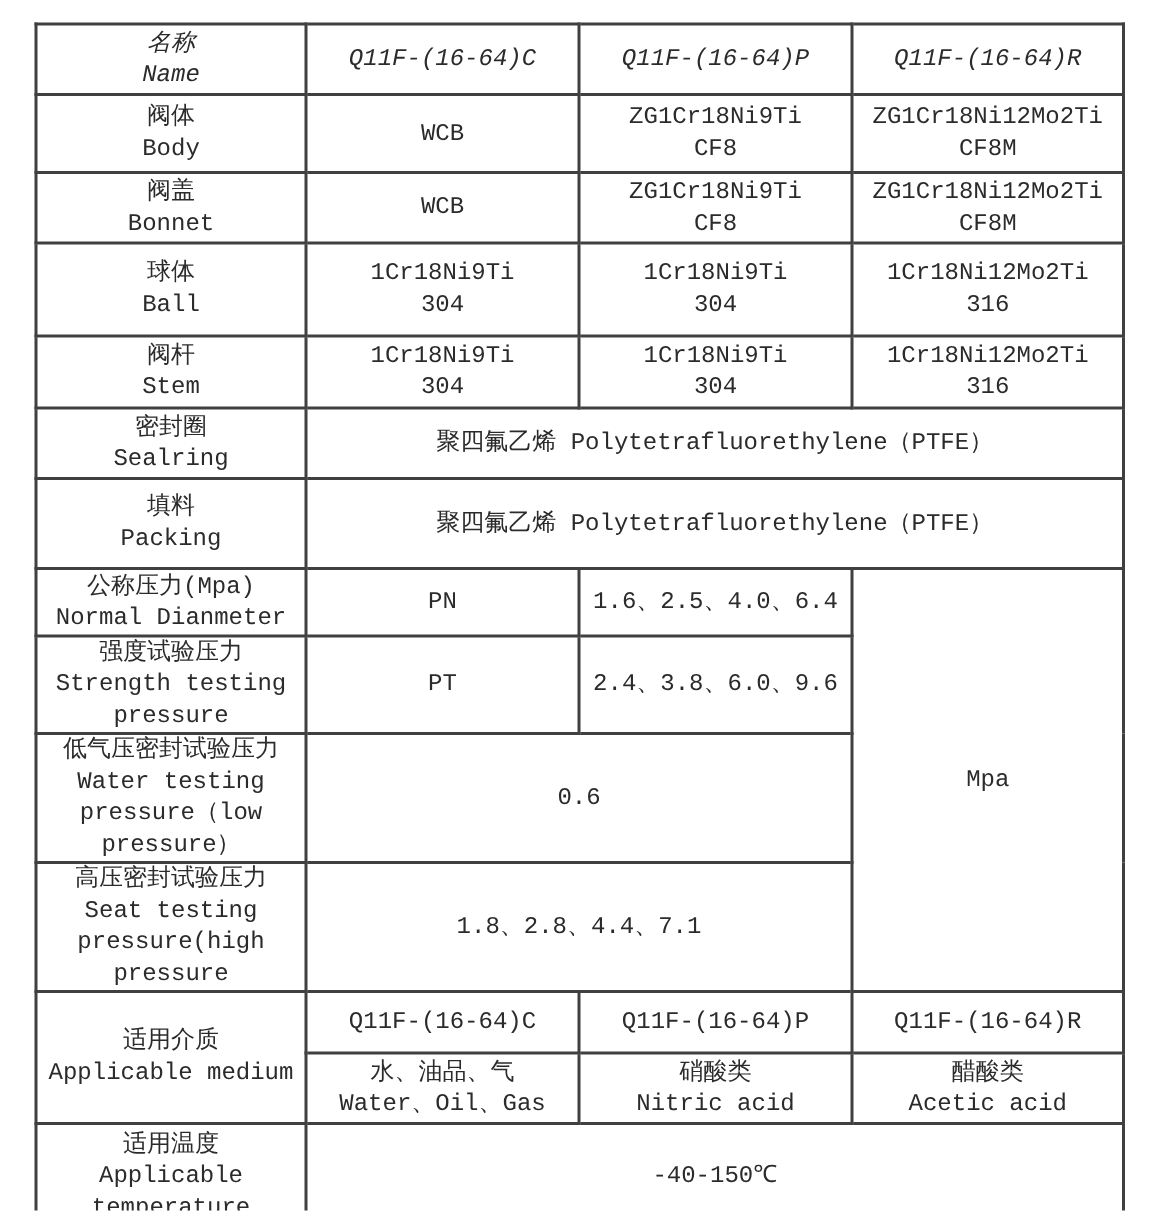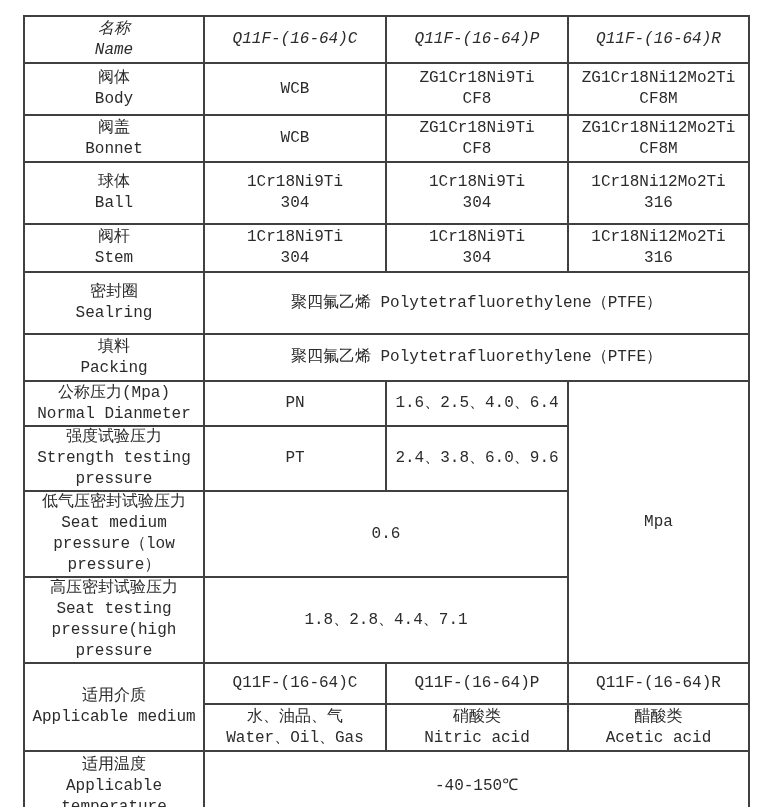--- a/index.html
+++ b/index.html
@@ -27,22 +27,22 @@
     white-space: pre-line;
     padding: 0 2px;
     overflow: hidden;
   }
   
   .r1  { height: 47px; font-style: italic; }
   .r2  { height: 52px; }
   .r3  { height: 47px; }
   .r4  { height: 62px; }
   .r5  { height: 48px; }
-  .r6  { height: 62px; }
-  .r7  { height: 47px; }
+  .r6  { height: 47px; }
+  .r7  { height: 60px; }
   .r8  { height: 45px; }
   .r9  { height: 63px; }
   .r10 { height: 82px; }
   .r11 { height: 64px; }
   .r12 { height: 41px; }
   .r13 { height: 47px; }
   .r14 { height: 71px; margin-left: 14px; }
 </style>
 </head>
 <body>
@@ -119,21 +119,21 @@
     </tr>
     <tr class="r9">
       <td>强度试验压力
 Strength testing
 pressure</td>
       <td>PT</td>
       <td>2.4、3.8、6.0、9.6</td>
     </tr>
     <tr class="r10">
       <td>低气压密封试验压力
-Seat medium
+Water testing
 pressure（low
 pressure）</td>
       <td colspan="2">0.6</td>
     </tr>
     <tr class="r11">
       <td>高压密封试验压力
 Seat testing
 pressure(high
 pressure</td>
       <td colspan="2">1.8、2.8、4.4、7.1</td>

